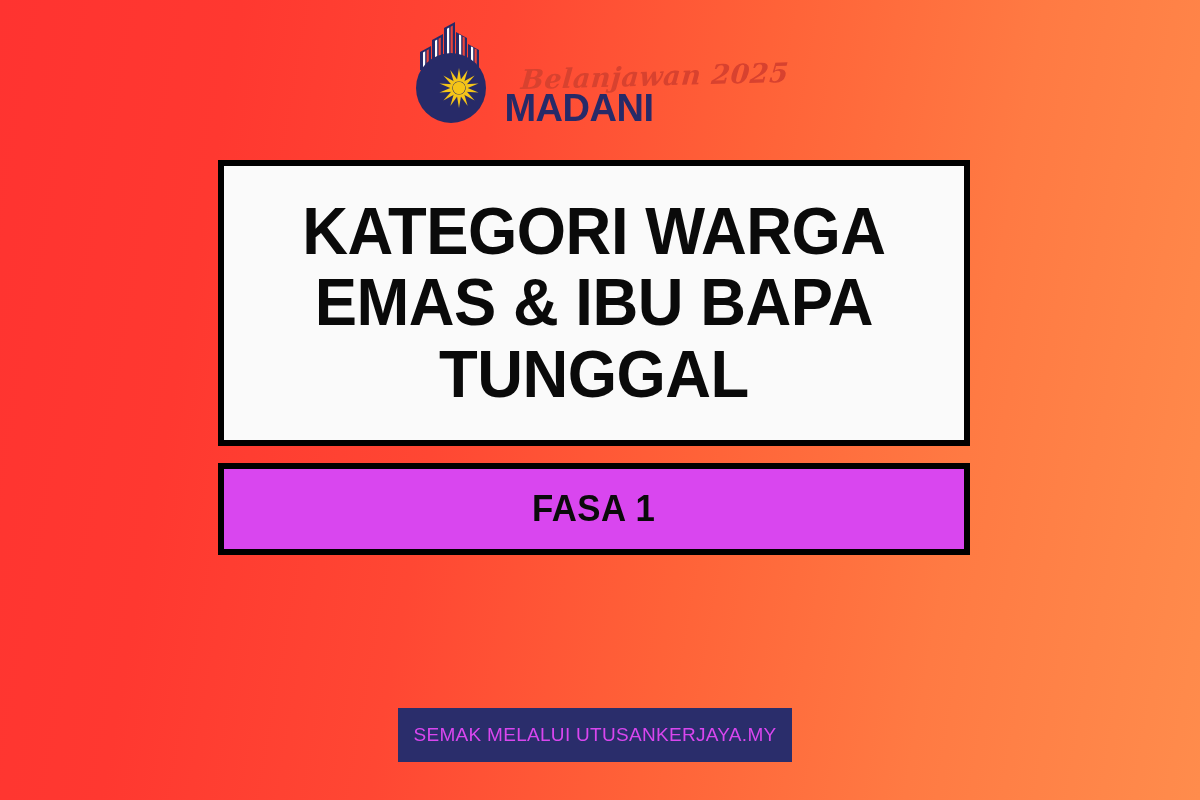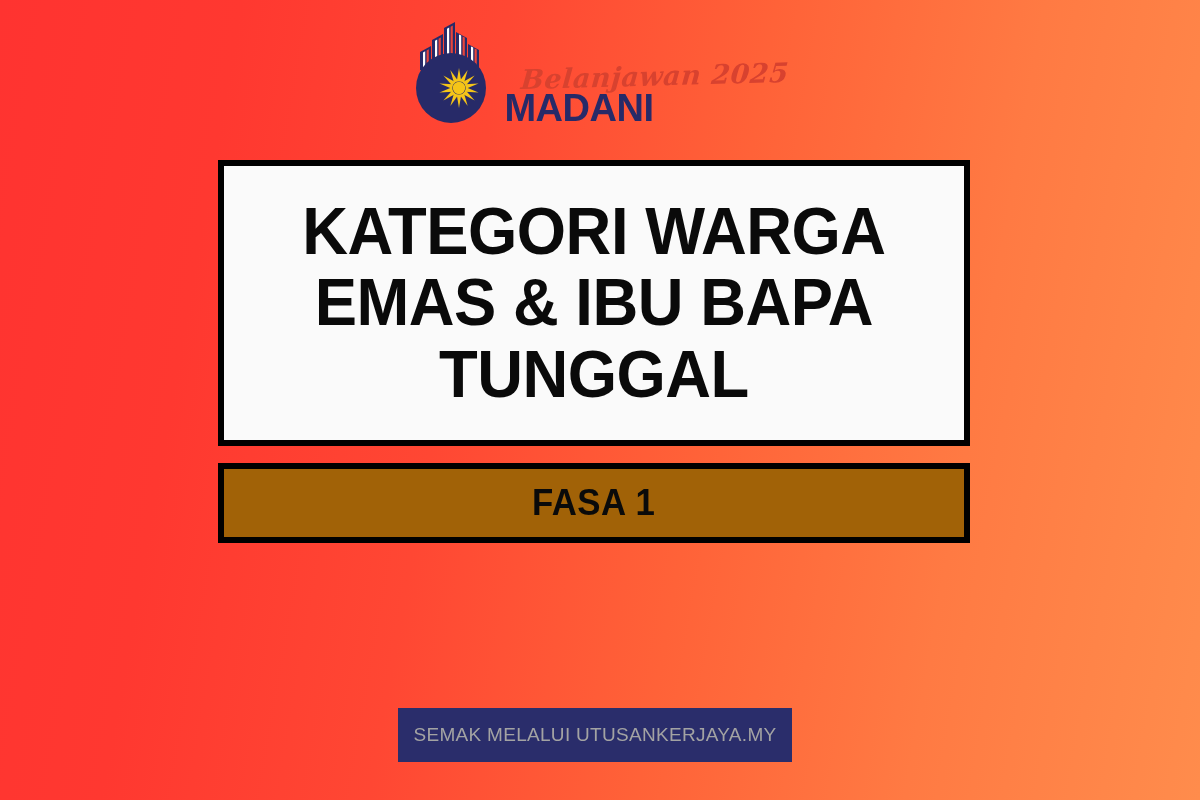--- a/index.html
+++ b/index.html
@@ -113,22 +113,22 @@
   .box-main .txt {
     font-size: 66px;
     font-weight: bold;
     color: #0A0A0A;
     line-height: 1.08;
     letter-spacing: -0.5px;
     transform: scaleX(0.96);
   }
 
   .box-phase {
-    height: 80px;
-    background: #a16207;
+    height: 92px;
+    background: #d946ef;
   }
   .box-phase .txt {
     font-size: 37px;
     font-weight: bold;
     color: #0A0A0A;
     letter-spacing: 0.5px;
     transform: scaleX(0.94);
   }
 
   
@@ -137,21 +137,21 @@
     left: 398px;
     top: 708px;
     width: 394px;
     height: 54px;
     background: #2A2D6B;
     display: flex;
     align-items: center;
     justify-content: center;
   }
   .banner .txt {
-    color: #a3a3a3;
+    color: #d946ef;
     font-size: 19px;
     font-weight: normal;
     letter-spacing: 0.3px;
     white-space: nowrap;
   }
 </style>
 </head>
 <body>
 
 <div class="logo-wrap">

